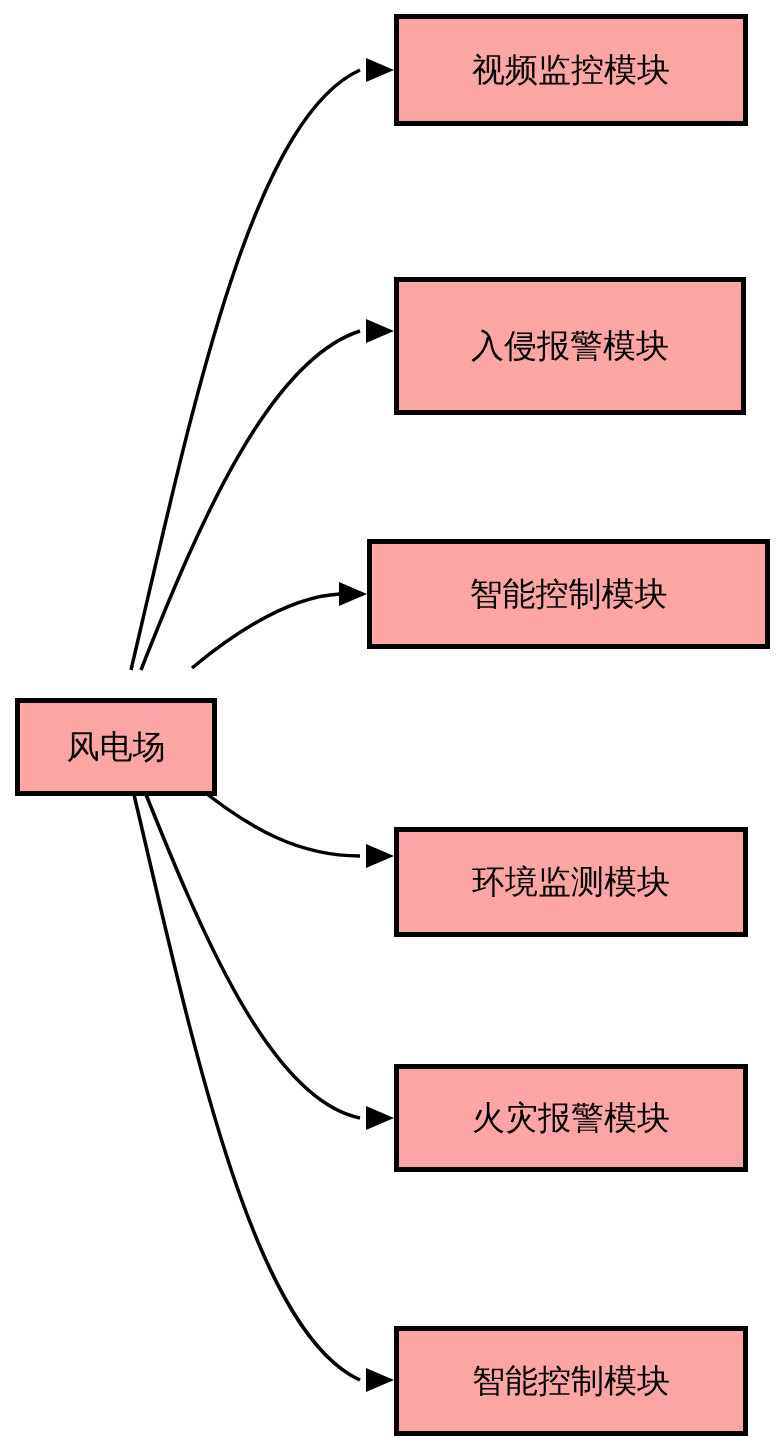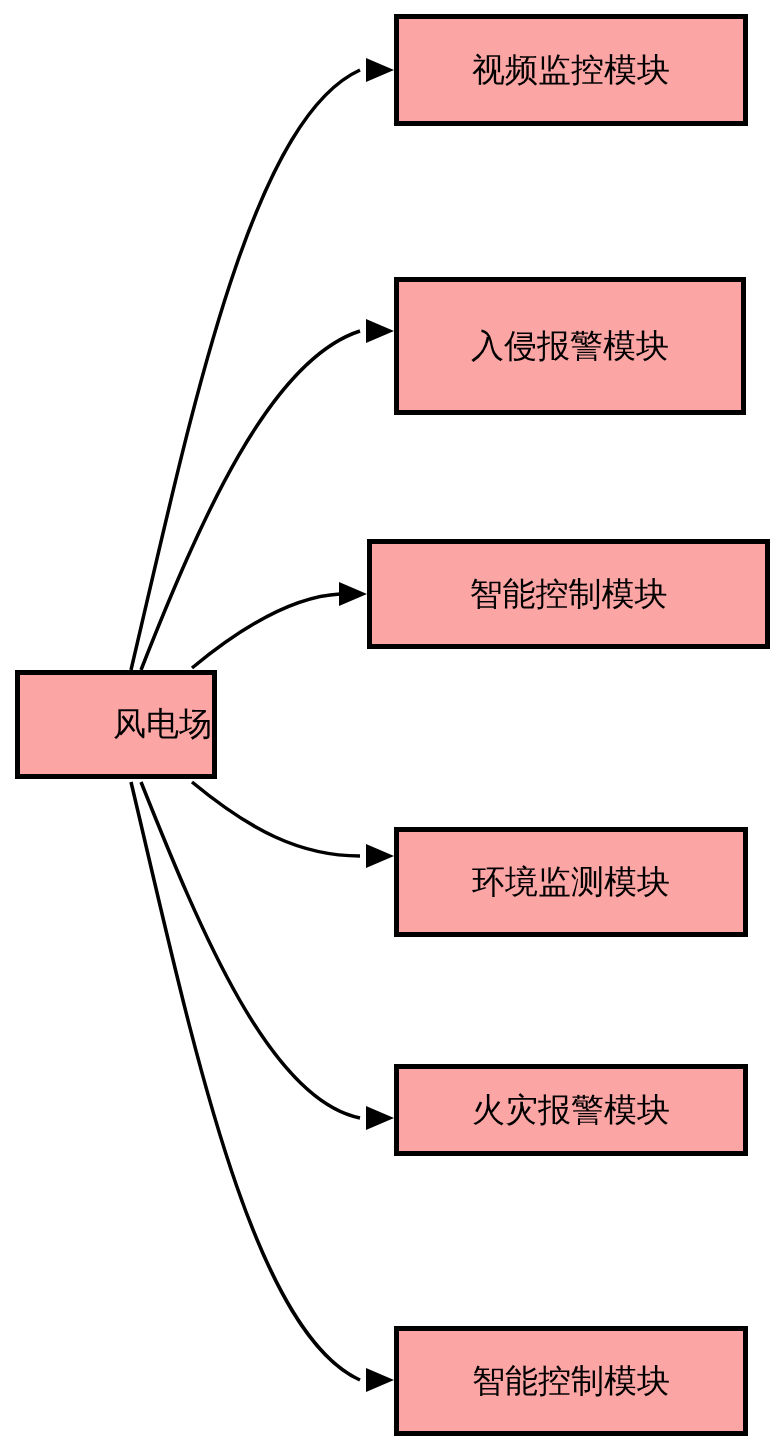--- a/index.html
+++ b/index.html
@@ -3,26 +3,26 @@
 <meta charset="utf-8">
 <style>
   html, body { margin: 0; padding: 0; background: #ffffff; }
   body { width: 784px; height: 1450px; position: relative; overflow: hidden;
          font-family: "DejaVu Sans", "Liberation Sans", sans-serif; }
   svg.edges { position: absolute; left: 0; top: 0; width: 784px; height: 1450px; }
   .node { position: absolute; box-sizing: border-box; border: 5px solid #000;
           background: #fca5a5; display: flex; align-items: center; justify-content: center;
           font-size: 33px; color: #000; }
   .node span { letter-spacing: 0px; }
-  #n-src { left: 15px; top: 670px; width: 202px; height: 109px; justify-content: flex-end; }
+  #n-src { left: 15px; top: 698px; width: 202px; height: 98px; }
   #n0 { left: 394px; top: 14px;  width: 354px; height: 112px; }
   #n1 { left: 394px; top: 277px; width: 352px; height: 138px; }
   #n2 { left: 367px; top: 539px; width: 403px; height: 110px; }
   #n3 { left: 394px; top: 801px; width: 354px; height: 110px; margin-top: 26px; }
-  #n4 { left: 394px; top: 1064px; width: 354px; height: 92px; }
+  #n4 { left: 394px; top: 1064px; width: 354px; height: 108px; }
   #n5 { left: 394px; top: 1326px; width: 354px; height: 110px; align-items: center; }
 </style>
 </head>
 <body>
 
 <svg class="edges" xmlns="http://www.w3.org/2000/svg">
   <defs>
     <marker id="arrow" markerWidth="10" markerHeight="10" refX="9" refY="5" orient="auto" markerUnits="userSpaceOnUse" viewBox="0 0 10 10" style="overflow:visible">
       <path d="M0,0 L10,5 L0,10 z" fill="#000" transform="scale(2.6) translate(-6.2,-3.1)"></path>
     </marker>

